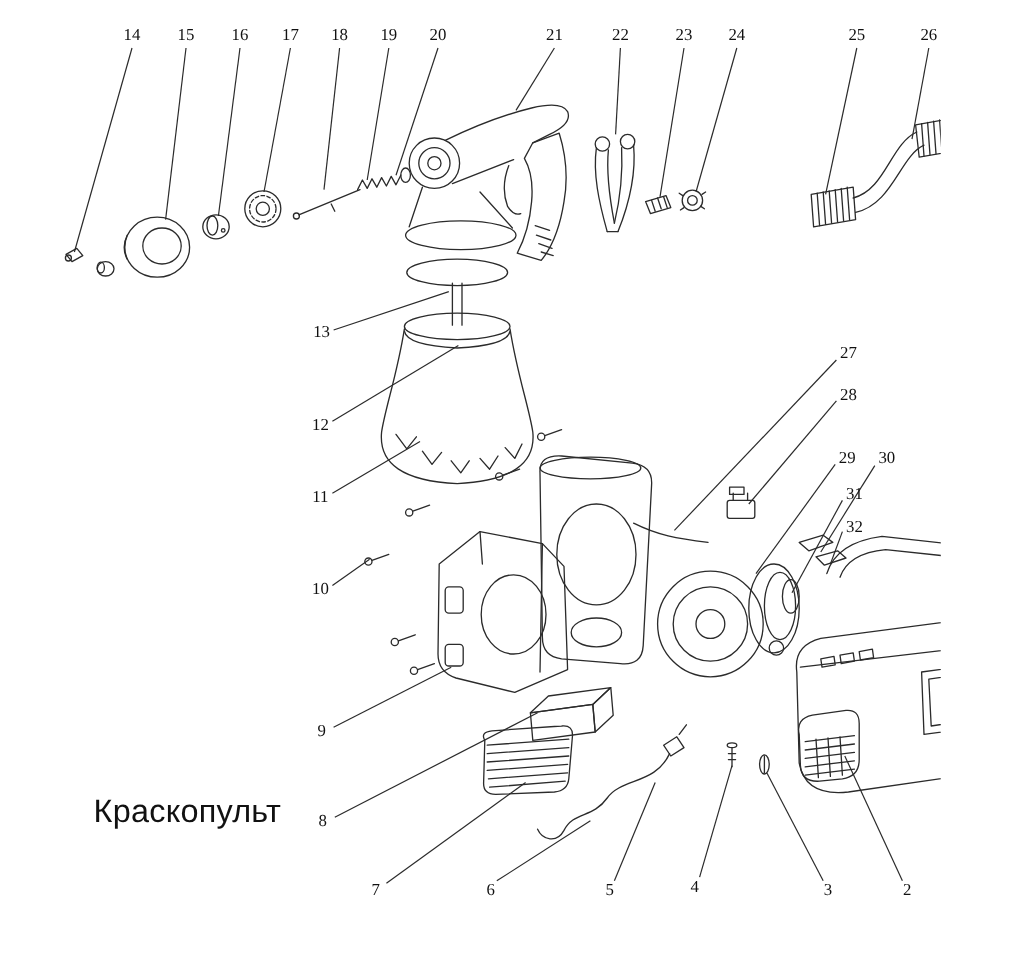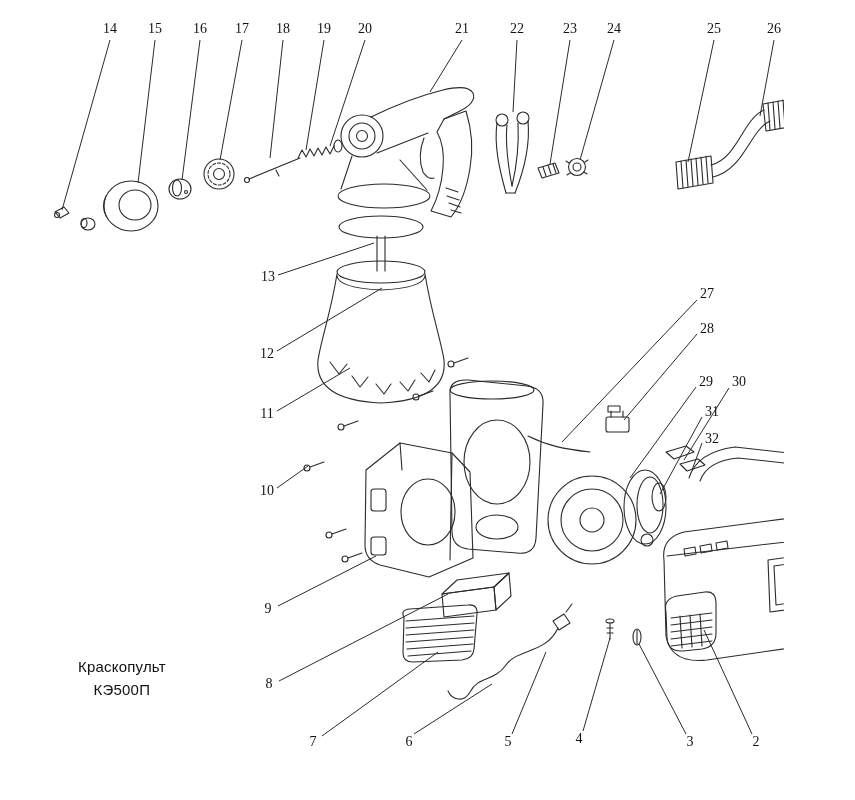--- a/index.html
+++ b/index.html
@@ -5,22 +5,22 @@
   html,body{margin:0;padding:0;background:#ffffff;}
   .canvas{position:relative;width:784px;height:800px;background:#ffffff;overflow:hidden;
           font-family:"Liberation Sans",sans-serif;}
   svg{position:absolute;left:0;top:0;}
   #art path,#art circle,#art ellipse,#art rect,#art line{
     fill:none;stroke:#2b2b2b;stroke-width:1.1;stroke-linecap:round;stroke-linejoin:round;}
   #callout-layer .leader{stroke:#2b2b2b;stroke-width:1;fill:none;}
   #callout-layer .callout-num{
     font-family:"Liberation Serif",serif;font-size:14px;fill:#111;
     text-anchor:middle;dominant-baseline:middle;}
-  .title{position:absolute;left:78px;top:656px;font-size:15px;color:#111;
-         line-height:1.5;letter-spacing:.2px;text-align:center;}
+  .title{position:absolute;left:78px;top:656px;font-size:27px;color:#111;
+         line-height:1.5;letter-spacing:.2px;}
 </style>
 </head>
 <body>
 
 <div class="canvas">
 
   <svg id="art" width="855" height="800" viewBox="0 0 855 800">
 
     <g>
       <path d="M55 212 l9 -5 5 6 -9 5 z"></path>
@@ -267,16 +267,15 @@
       <line x1="729" y1="388" x2="684" y2="460" class="leader"></line>
       <text x="739" y="383" class="callout-num">30</text>
       <line x1="702" y1="417" x2="660" y2="494" class="leader"></line>
       <text x="712" y="413" class="callout-num">31</text>
       <line x1="702" y1="443" x2="692" y2="470" class="leader"></line>
       <text x="712" y="440" class="callout-num">32</text>
     </svg>
 
   <div class="title">
     <div>Краскопульт</div>
-    <div>КЭ500П</div>
   </div>
 
 </div>
 
 </body></html>

